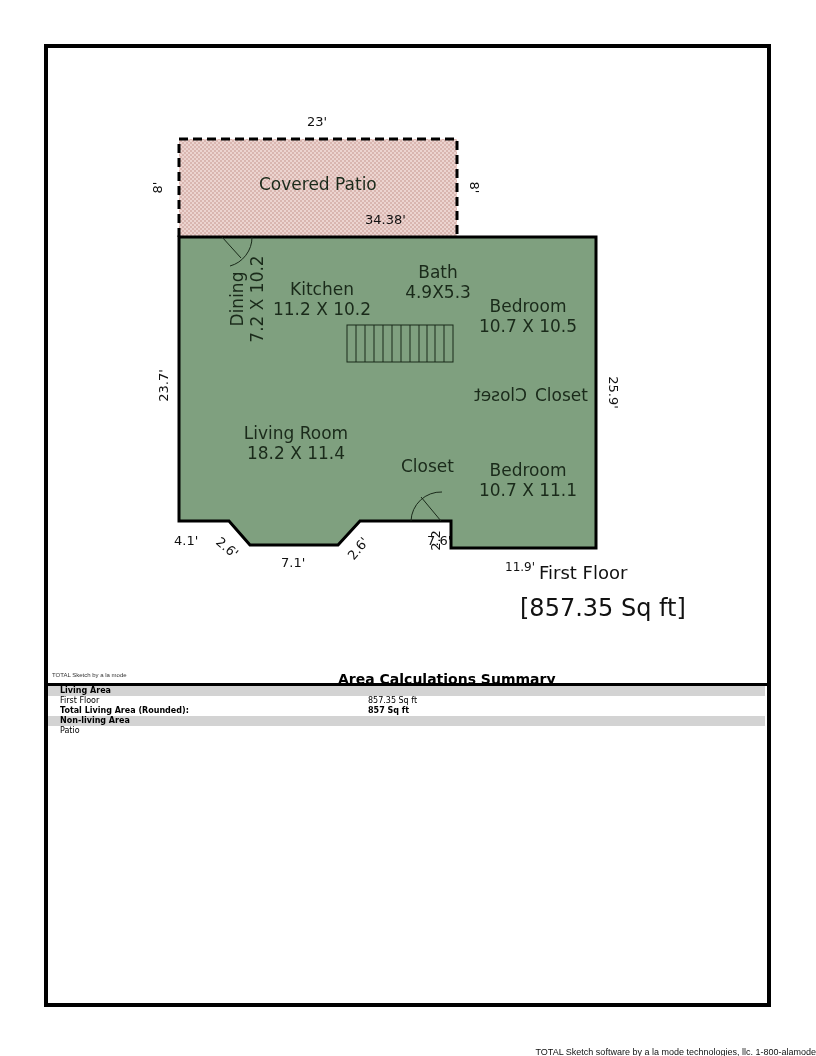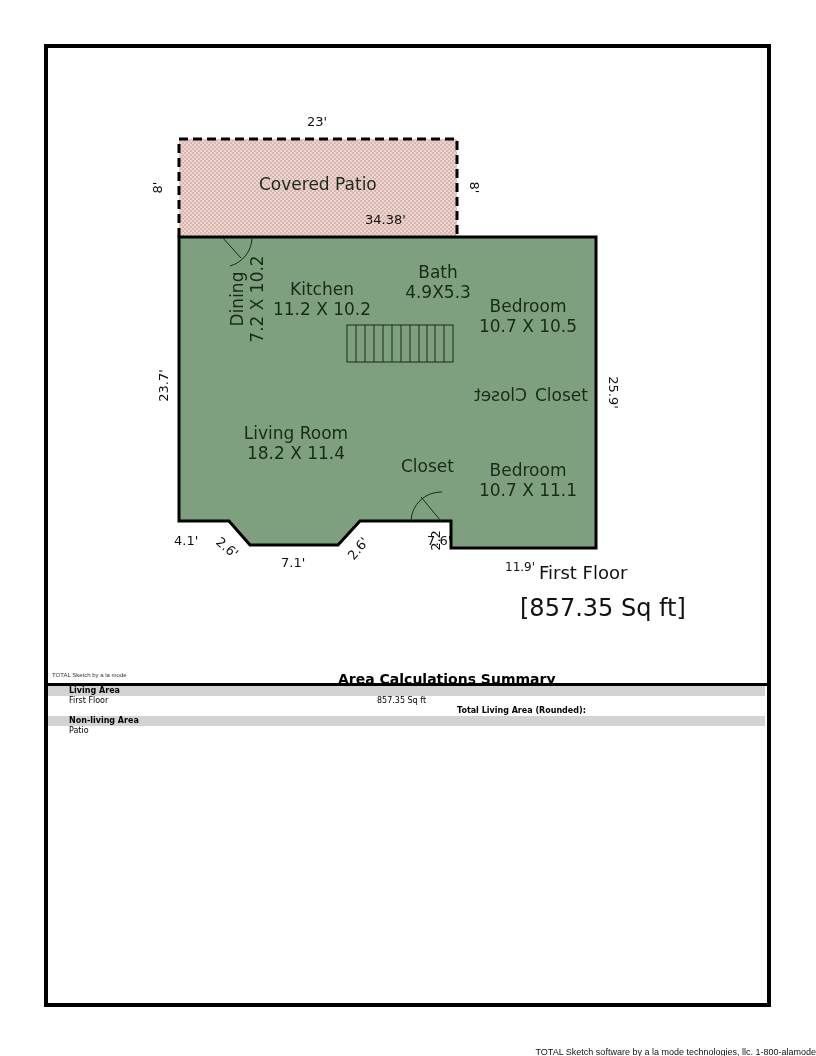--- a/index.html
+++ b/index.html
@@ -8,22 +8,22 @@
   svg.plan { position:absolute; left:0; top:0; }
   .lbl { position:absolute; color:#1a2a1a; white-space:nowrap; font-family:"DejaVu Sans", sans-serif; }
   .dim { color:#111; font-size:13px; }
   .room-name { font-size:17px; text-align:center; line-height:20px; }
   .summary-header-small { position:absolute; left:52px; top:672px; font-size:6px; color:#333; font-family:"Liberation Sans", sans-serif; }
   .summary-title { position:absolute; left:338px; top:671px; font-size:14px; font-weight:bold; color:#000; font-family:"DejaVu Sans", sans-serif; }
   .summary-rule { position:absolute; left:48px; top:683px; width:719px; height:3px; background:#000; }
   .summary-table { position:absolute; left:48px; top:686px; width:717px; font-size:8px; font-family:"DejaVu Sans", sans-serif; }
   .srow { display:flex; height:10px; line-height:10px; }
   .srow.section { background:#d3d3d3; font-weight:bold; }
-  .srow.bold { font-weight:bold;justify-content:flex-end; }
-  .srow .c1 { width:308px; padding-left:21px; }
+  .srow.bold { font-weight:bold; }
+  .srow .c1 { width:308px; padding-left:12px; }
   .srow .c2 { flex:1; }
   .footer { position:absolute; left:0; width:816px; top:1047px; text-align:right; font-size:9px; font-family:"Liberation Sans", sans-serif; color:#111; }
 </style>
 </head>
 <body>
 
 <div class="page-frame"></div>
 
 <svg class="plan" width="816" height="700">
   <defs>
@@ -128,20 +128,21 @@
   <div class="srow section">
     <div class="c1">Living Area</div>
     <div class="c2"></div>
   </div>
   <div class="srow">
     <div class="c1">First Floor</div>
     <div class="c2">857.35 Sq ft</div>
   </div>
   <div class="srow bold">
     <div class="c1">Total Living Area (Rounded):</div>
+    <div class="c2">857 Sq ft</div>
   </div>
   <div class="srow section">
     <div class="c1">Non-living Area</div>
     <div class="c2"></div>
   </div>
   <div class="srow">
     <div class="c1">Patio</div>
   </div>
 </div>
 

